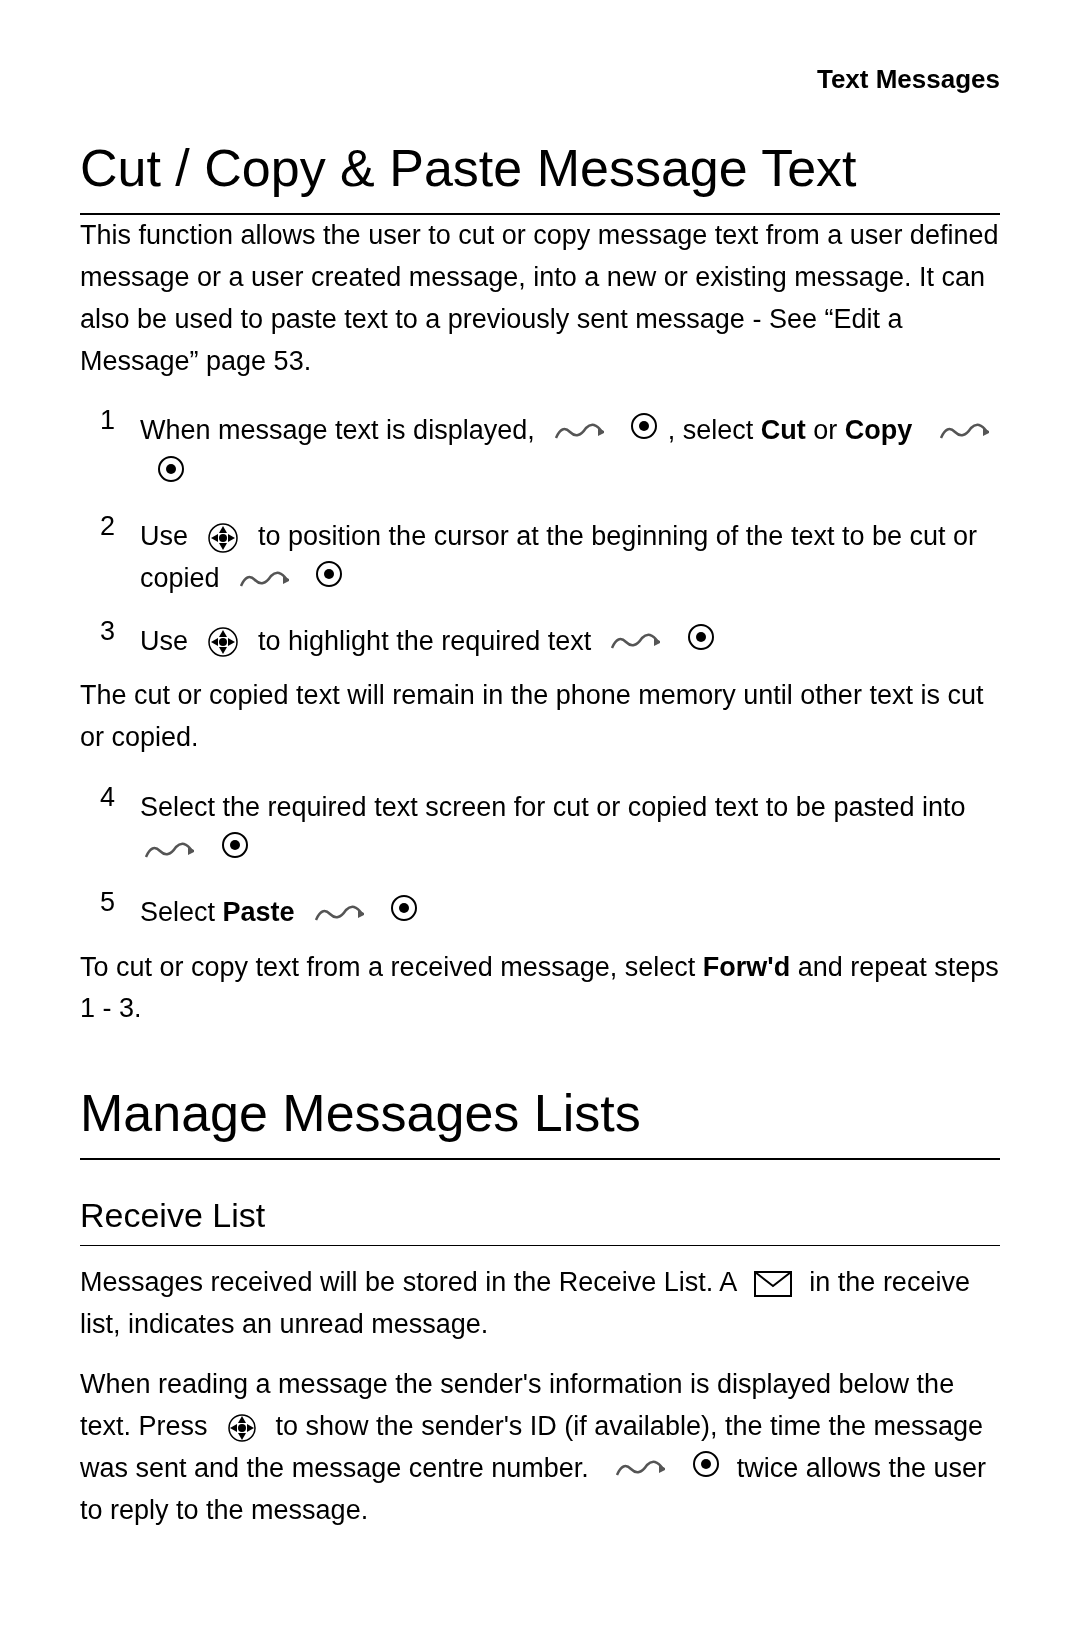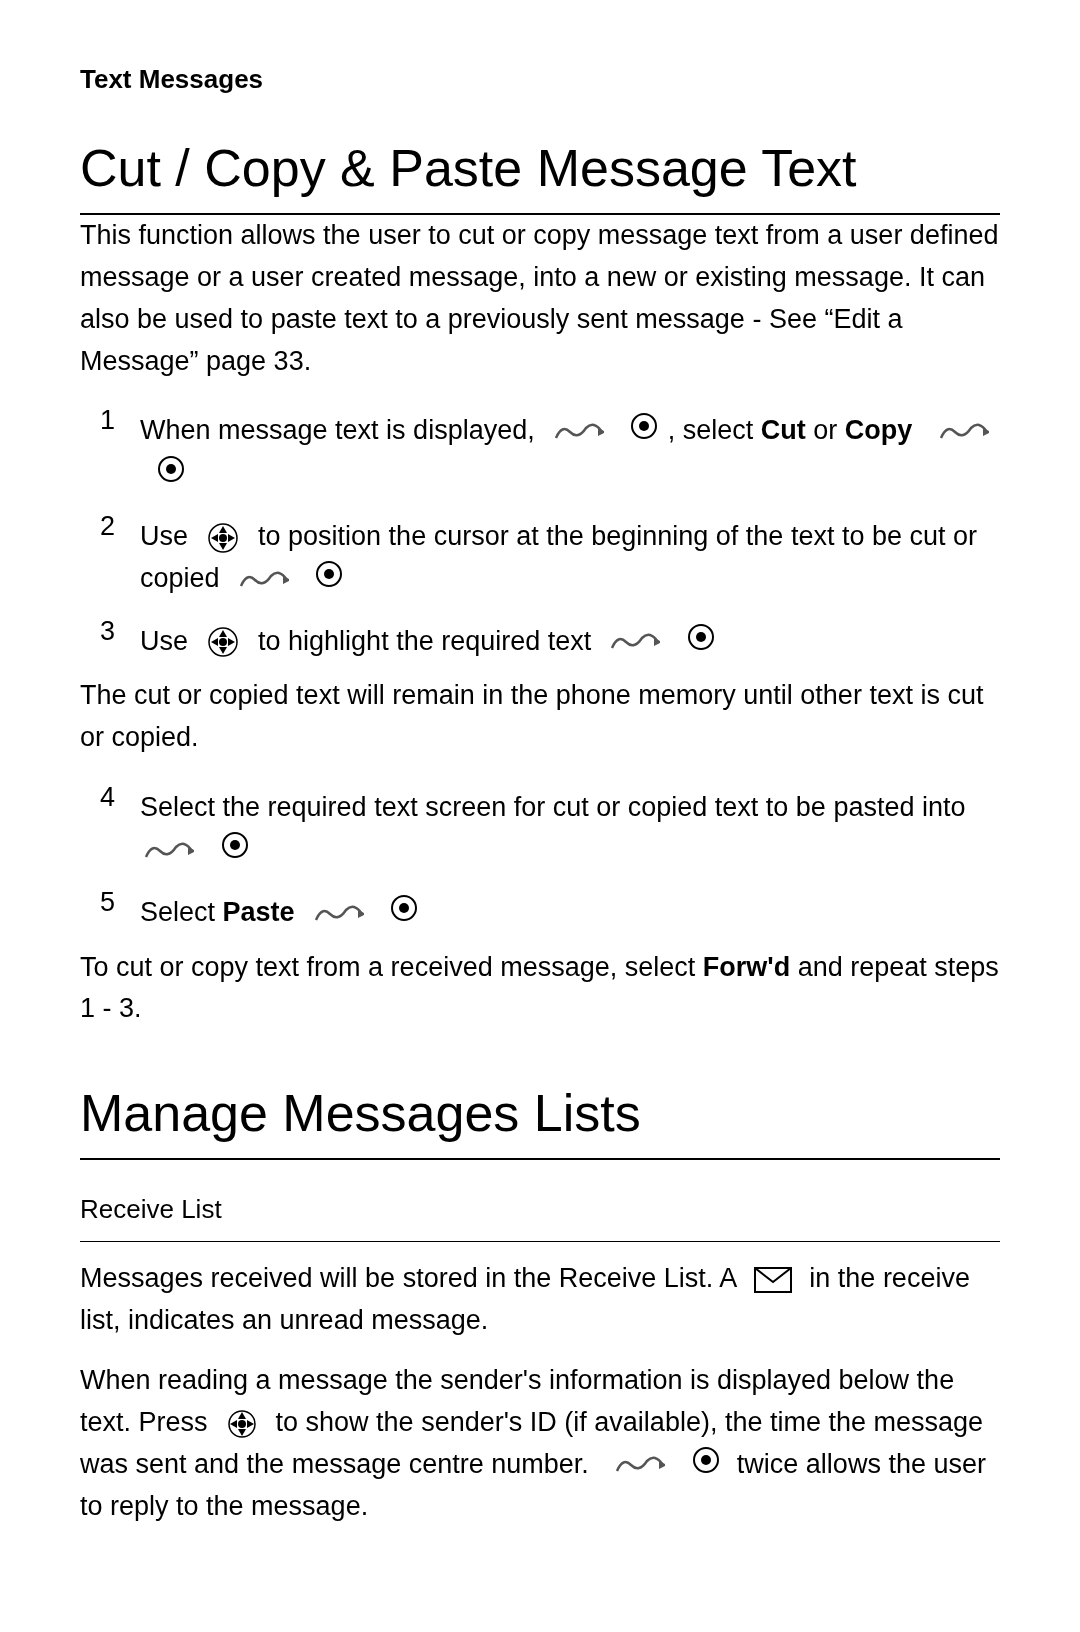--- a/index.html
+++ b/index.html
@@ -13,21 +13,21 @@
       min-height: 1632px;
       background: #ffffff;
       font-family: Arial, Helvetica, sans-serif;
       font-size: 28px;
       line-height: 1.5;
       color: #000000;
       padding: 60px 80px 60px 80px;
     }
 
     .page-header {
-      text-align: left;
+      text-align: right;
       font-weight: bold;
       font-size: 26px;
       margin-bottom: 30px;
     }
 
     .section-title {
       font-size: 52px;
       font-weight: normal;
       border-bottom: 2px solid #000;
       padding-bottom: 6px;
@@ -59,24 +59,24 @@
       font-size: 27px;
       padding-left: 20px;
     }
 
     .list-content {
       flex: 1;
       margin-top: 10px;
     }
 
     .subsection-title {
-      font-size: 26px;
+      font-size: 34px;
       font-weight: normal;
       border-bottom: 1.5px solid #000;
-      padding-bottom: 12px;
+      padding-bottom: 4px;
       margin-top: 30px;
       margin-bottom: 16px;
     }
 
     .manage-section {
       margin-top: 44px;
     }
 
     
     .svg-icon {
@@ -91,21 +91,21 @@
   </style>
 </head>
 <body>
 
 <div class="page-header">
   <span>Text Messages</span>
 </div>
 
 <h1 class="section-title">Cut / Copy &amp; Paste Message Text</h1>
 
-<p class="body-text">This function allows the user to cut or copy message text from a user defined message or a user created message, into a new or existing message. It can also be used to paste text to a previously sent message - See “Edit a Message” page 33.</p>
+<p class="body-text">This function allows the user to cut or copy message text from a user defined message or a user created message, into a new or existing message. It can also be used to paste text to a previously sent message - See “Edit a Message” page 53.</p>
 
 <ol class="numbered-list">
   <li>
     <span class="list-number">1</span>
     <span class="list-content">
       When message text is displayed,&nbsp;
       
       <svg class="svg-icon" width="52" height="28" viewBox="0 0 52 28">
         <path d="M4,20 Q10,6 18,14 Q26,22 34,10 Q42,2 50,14" stroke="#555" stroke-width="2.5" fill="none"></path>
         <polygon points="46,10 54,14 46,18" fill="#555"></polygon>

